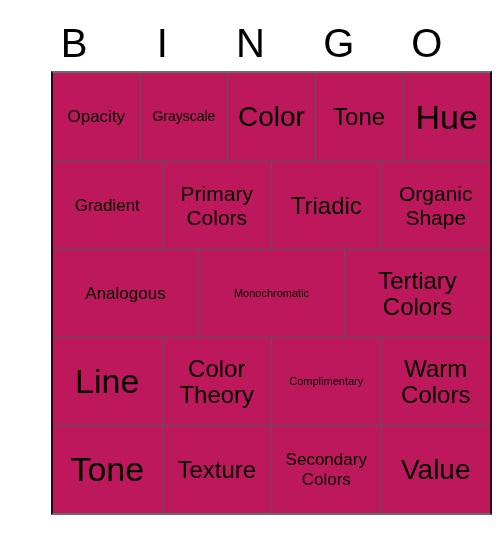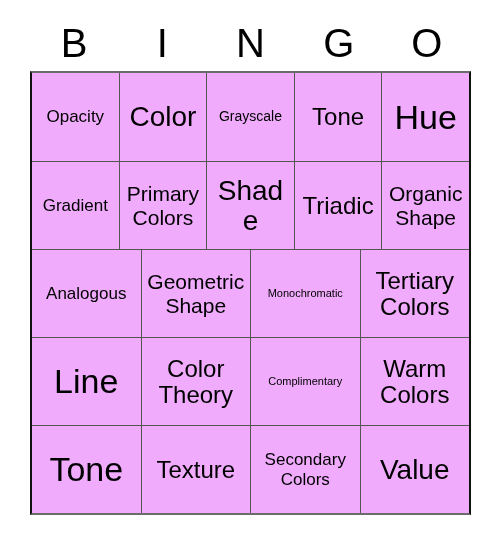--- a/index.html
+++ b/index.html
@@ -35,21 +35,22 @@
     color: #000;
     letter-spacing: 0px;
   }
   #grid {
     width: 441px;
     border-top: 2px solid #6b6b6b;
     border-left: 2px solid #111111;
     border-right: 2px solid #111111;
     border-bottom: 2px solid #6b6b6b;
     box-sizing: border-box;
-    background: #f0abfc;
+    background: #be185d;
+    margin-left: 21px;
   }
   .grid-row {
     display: flex;
     width: 100%;
     height: 88px;
     box-sizing: border-box;
   }
   .grid-row + .grid-row {
     border-top: 1px solid #555555;
   }
@@ -96,57 +97,51 @@
     <div class="header-letter">O</div>
   </div>
 
   <div id="grid">
 
     <div class="grid-row">
       <div class="cell">
           <span class="cell-text fs-md">Opacity</span>
         </div>
       <div class="cell">
-          <span class="cell-text fs-2xl">Color</span>
+          <span class="cell-text fs-sm">Grayscale</span>
         </div>
       <div class="cell">
-          <span class="cell-text fs-sm">Grayscale</span>
+          <span class="cell-text fs-2xl">Color</span>
         </div>
       <div class="cell">
           <span class="cell-text fs-xl">Tone</span>
         </div>
       <div class="cell">
           <span class="cell-text fs-3xl">Hue</span>
         </div>
     </div>
 
     <div class="grid-row">
       <div class="cell">
           <span class="cell-text fs-md">Gradient</span>
         </div>
       <div class="cell">
           <span class="cell-text fs-lg">Primary Colors</span>
         </div>
       <div class="cell">
-          <span class="cell-text fs-2xl">Shade</span>
-        </div>
-      <div class="cell">
           <span class="cell-text fs-xl">Triadic</span>
         </div>
       <div class="cell">
           <span class="cell-text fs-lg">Organic Shape</span>
         </div>
     </div>
 
     <div class="grid-row">
       <div class="cell">
           <span class="cell-text fs-md">Analogous</span>
-        </div>
-      <div class="cell">
-          <span class="cell-text fs-lg">Geometric Shape</span>
         </div>
       <div class="cell">
           <span class="cell-text fs-xs">Monochromatic</span>
         </div>
       <div class="cell">
           <span class="cell-text fs-xl">Tertiary Colors</span>
         </div>
     </div>
 
     <div class="grid-row">

